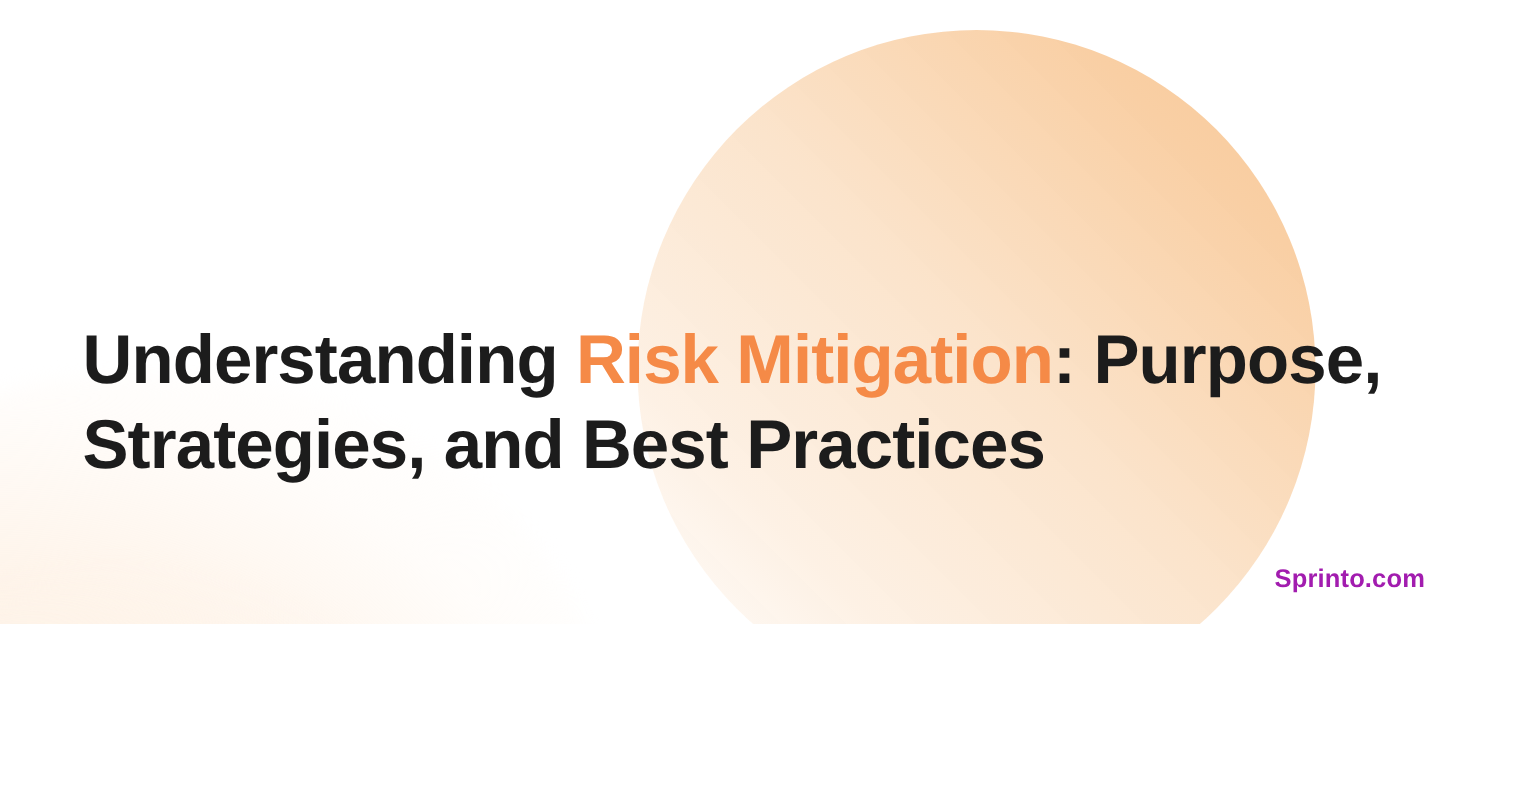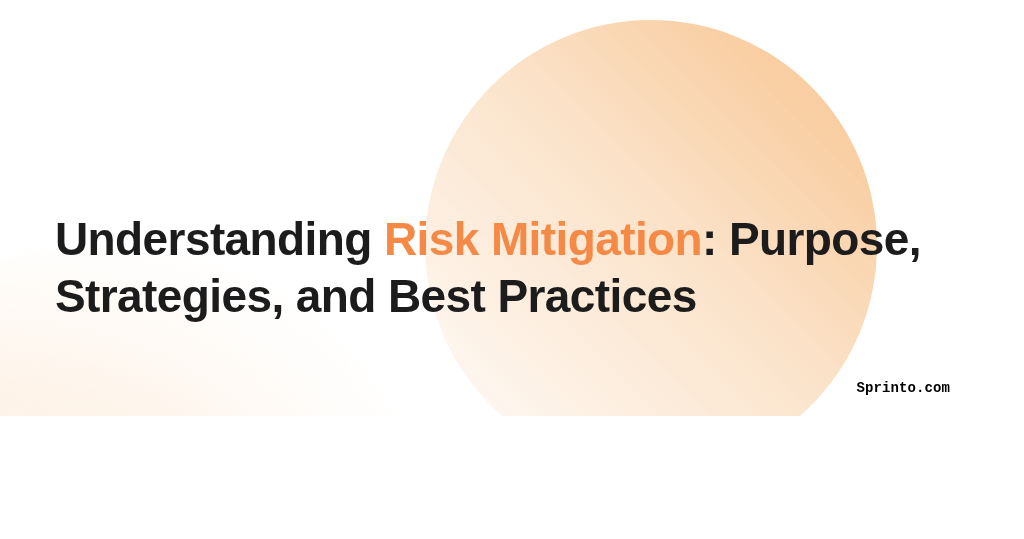--- a/index.html
+++ b/index.html
@@ -100,25 +100,25 @@
   }
 
   #headline .accent {
     color: #f58a47;
   }
 
   #footer-brand {
     position: absolute;
     right: 74px;
     bottom: 20px;
-    font-family: Liberation Mono, monospace;
-    font-size: 14px;
+    font-family: Liberation Sans, sans-serif;
+    font-size: 17px;
     font-weight: 700;
     letter-spacing: 0.1px;
-    color: #000000;
+    color: #a21caf;
   }
 </style>
 </head>
 <body>
 
 <div id="banner">
 
   <div class="bg-layer">
     <div id="corner-blob"></div>
     <div id="corner-blob-2"></div>

